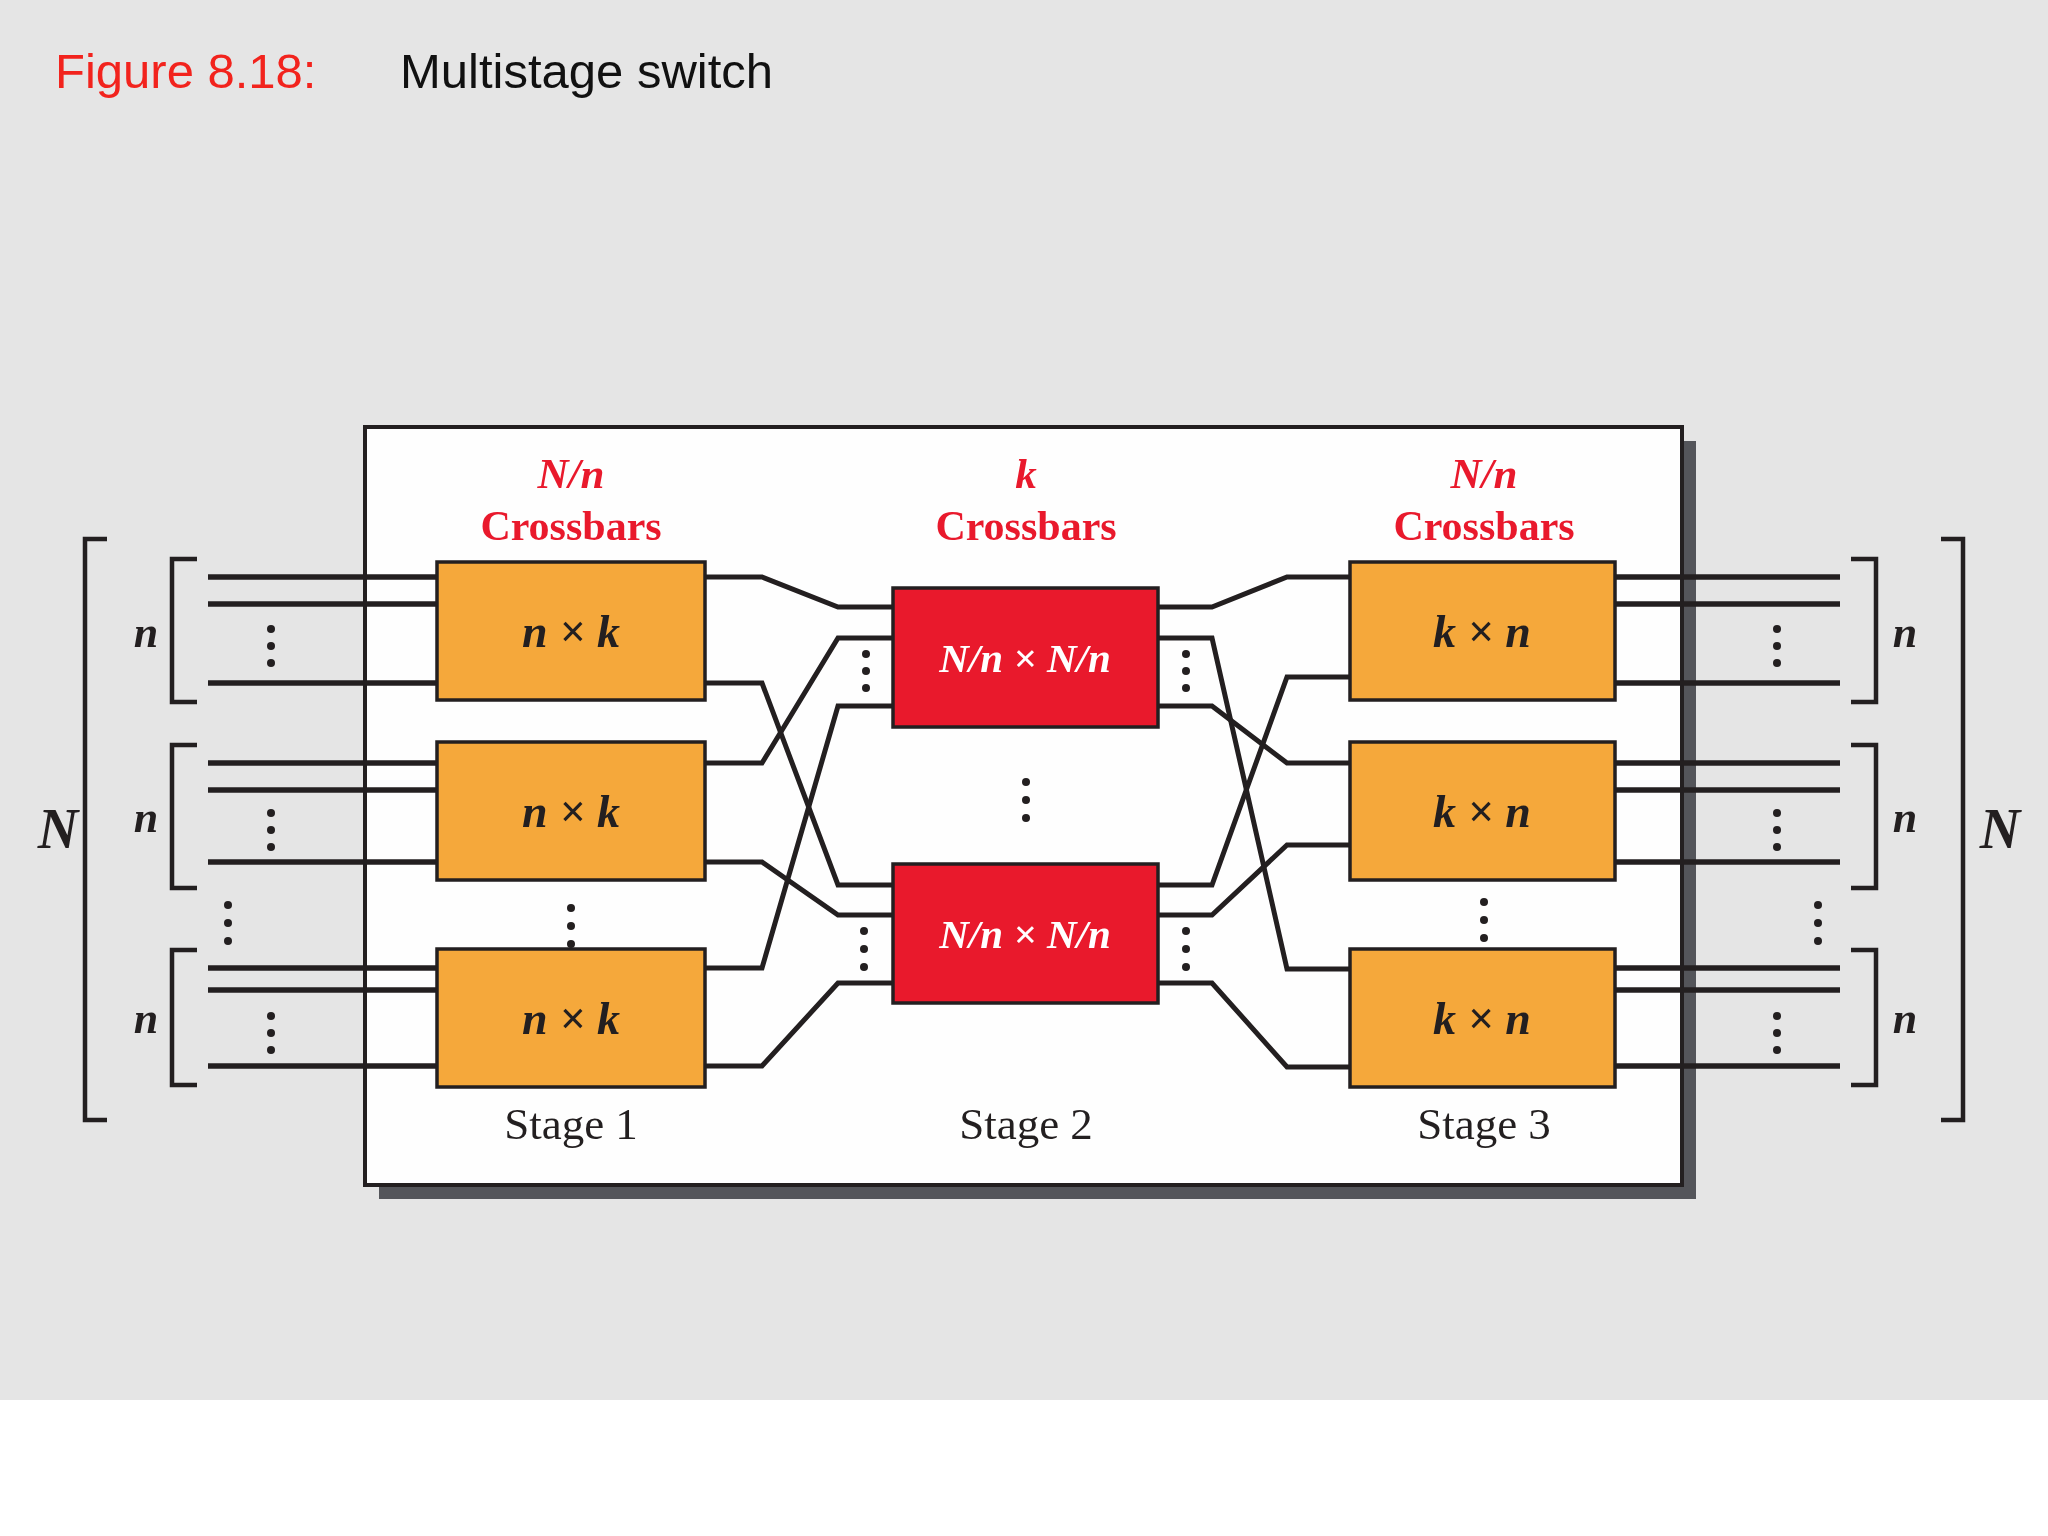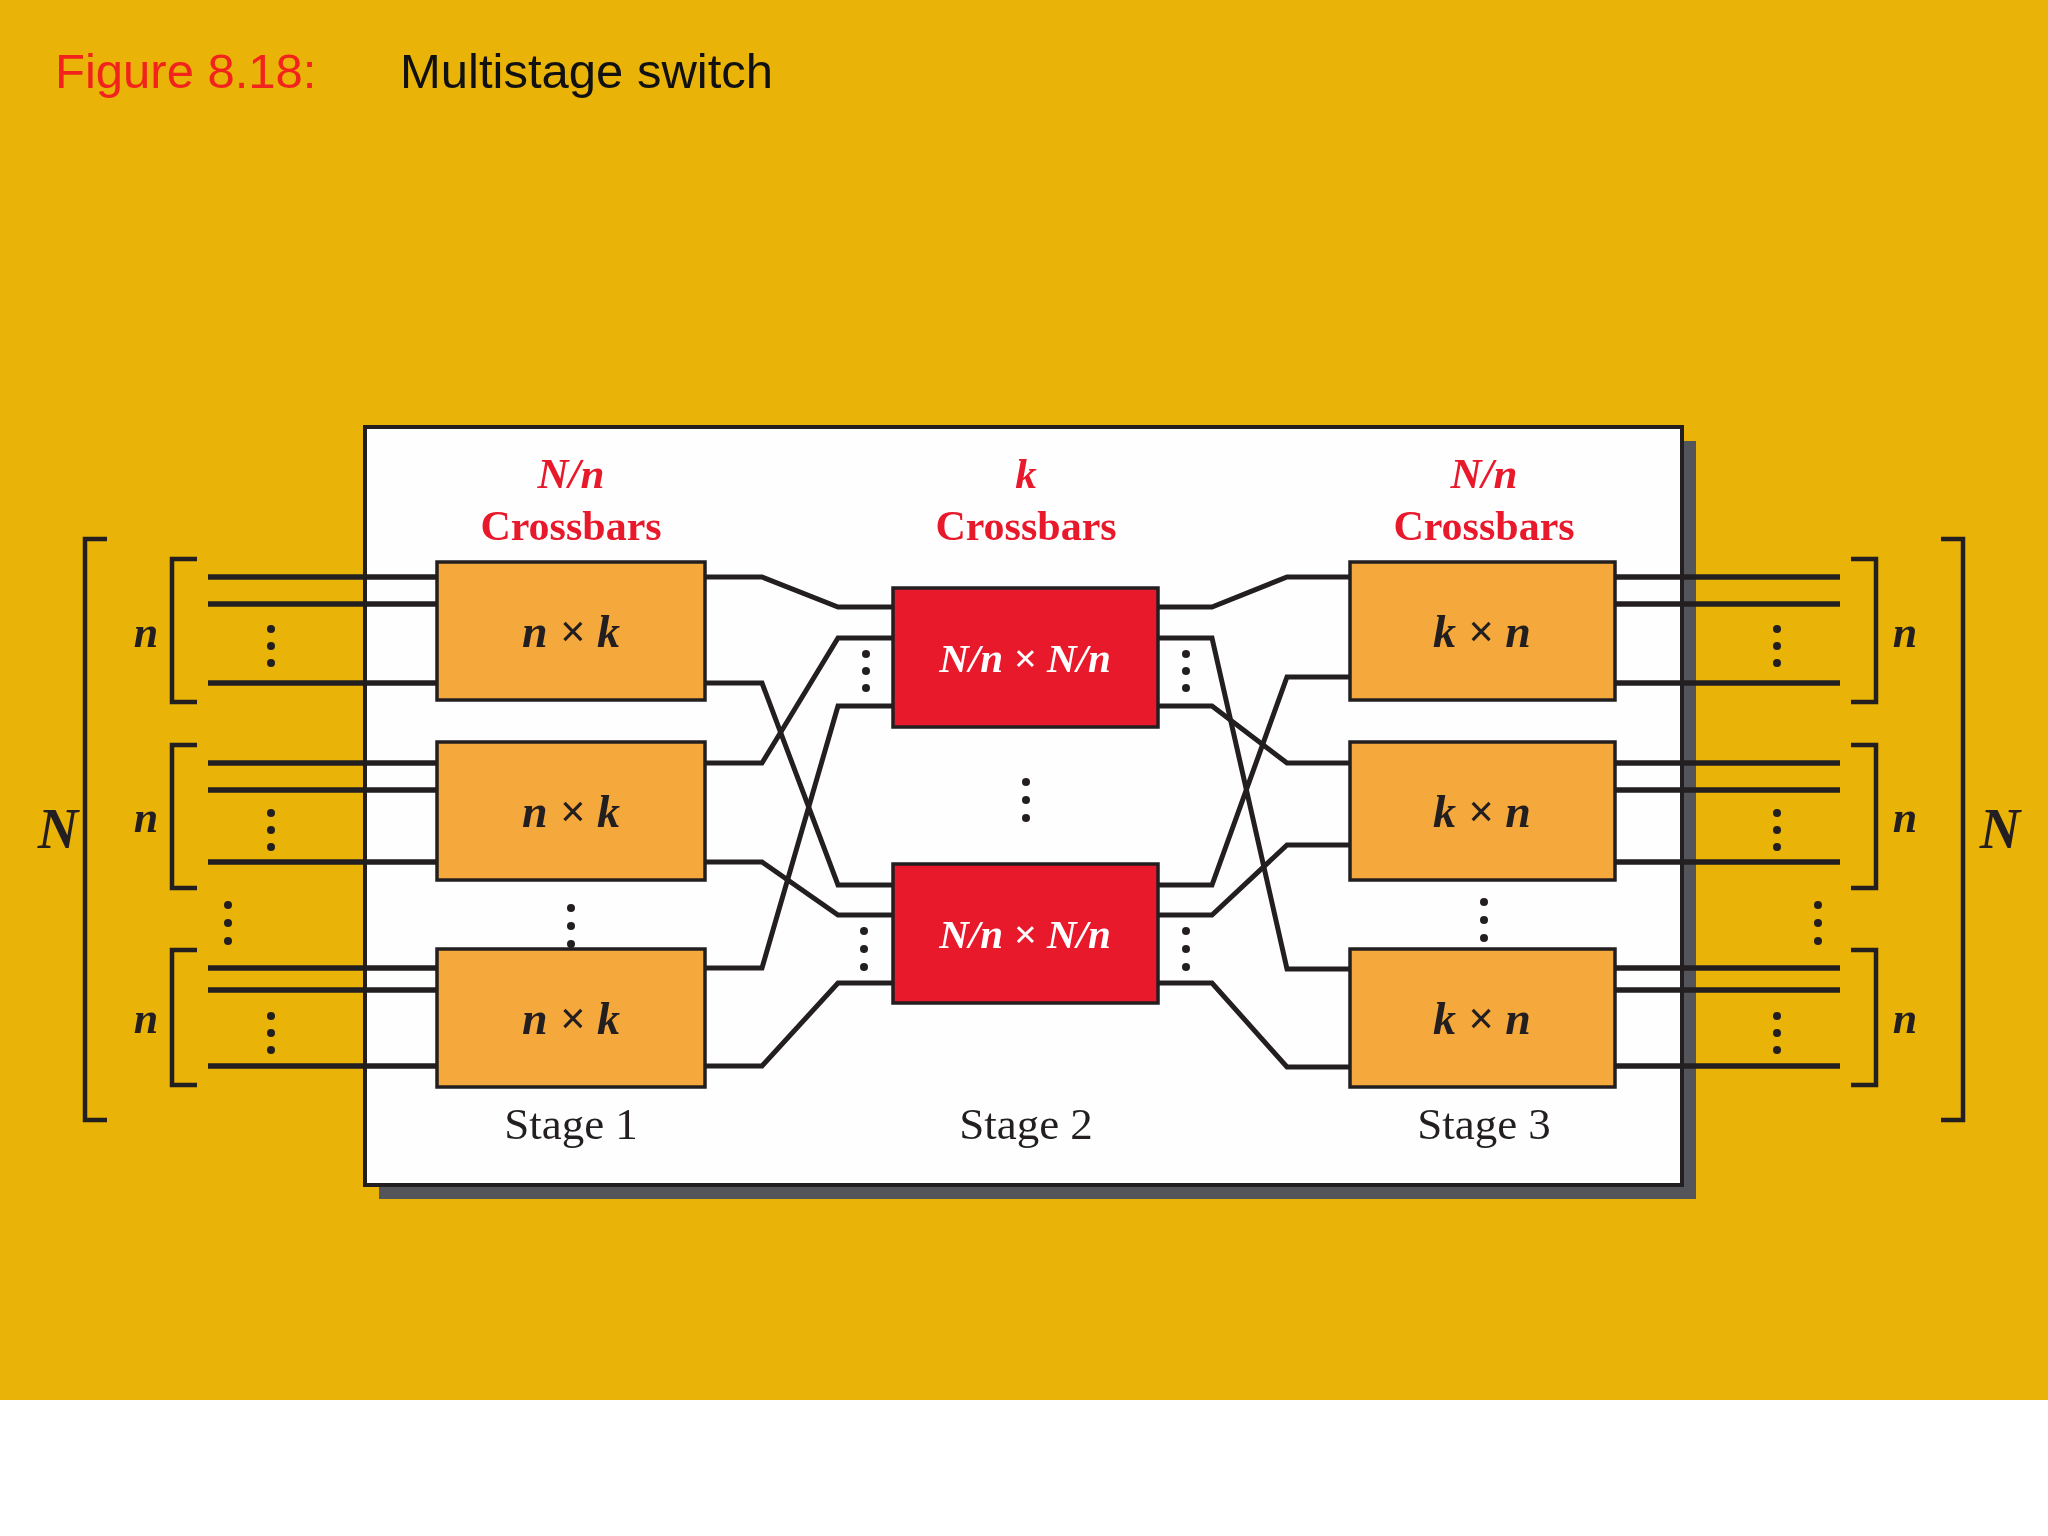--- a/index.html
+++ b/index.html
@@ -1,16 +1,16 @@
 <!DOCTYPE html>
 <html><head>
 <meta charset="utf-8">
 <style>
   html,body{margin:0;padding:0;background:#ffffff;}
-  .page{position:relative;width:2048px;height:1400px;background:#eab308;overflow:hidden;}
+  .page{position:relative;width:2048px;height:1400px;background:#e5e5e5;overflow:hidden;}
   svg{display:block;}
   
   .t-title-red{font-family:"Liberation Sans",sans-serif;font-size:49px;fill:#f2231d;}
   .t-title-black{font-family:"Liberation Sans",sans-serif;font-size:49px;fill:#111111;}
   
   .t-header{font-family:"Liberation Serif","DejaVu Serif",serif;font-weight:bold;font-style:italic;font-size:43px;fill:#e9192c;}
   .t-header2{font-family:"Liberation Serif","DejaVu Serif",serif;font-weight:bold;font-size:42px;fill:#e9192c;}
   
   .t-boxlabel{font-family:"Liberation Serif","DejaVu Serif",serif;font-weight:bold;font-style:italic;font-size:46px;fill:#231f20;}
   .t-boxlabel-w{font-family:"Liberation Serif","DejaVu Serif",serif;font-weight:bold;font-style:italic;font-size:41px;fill:#ffffff;}

